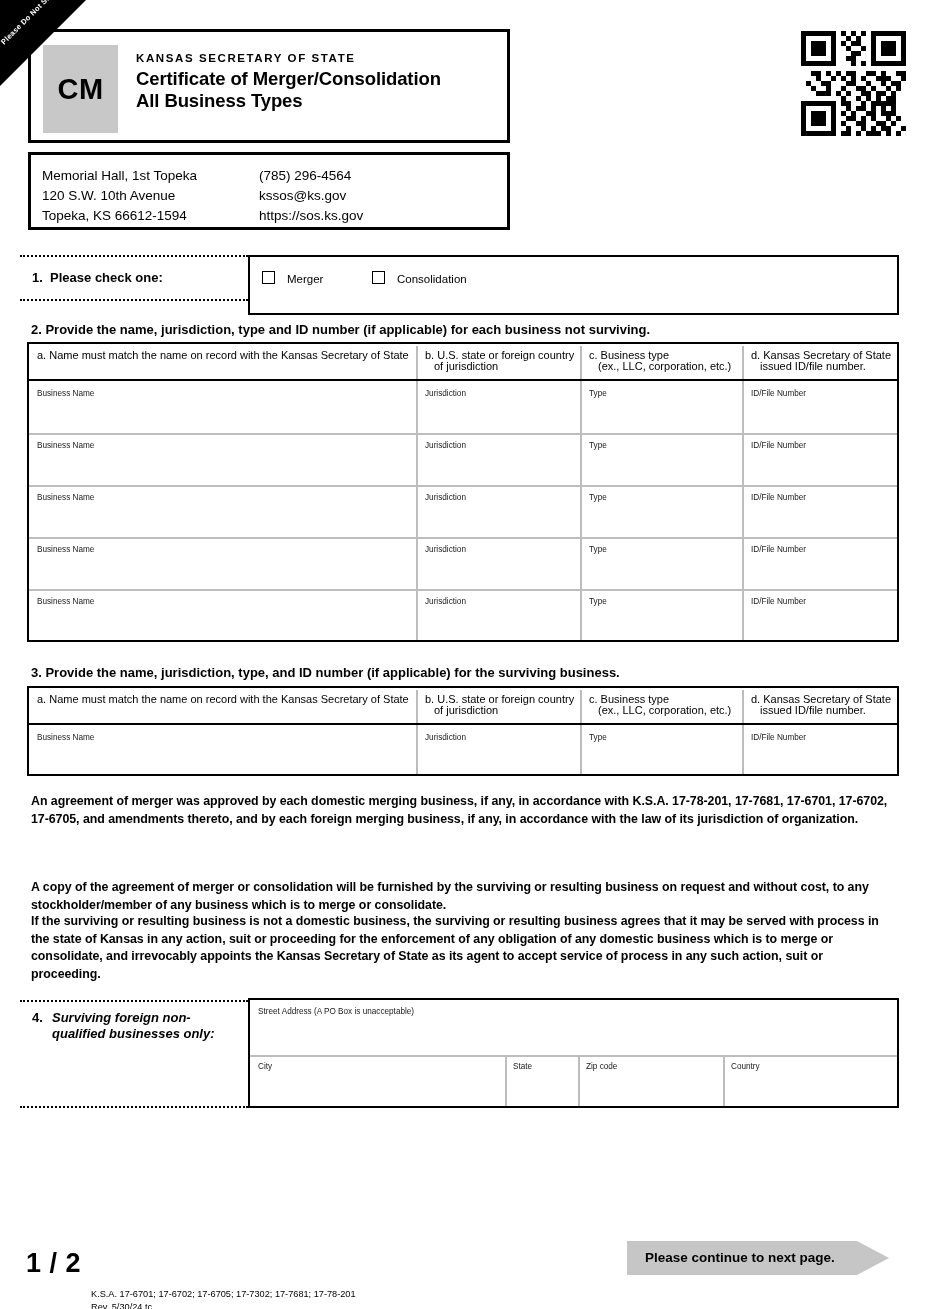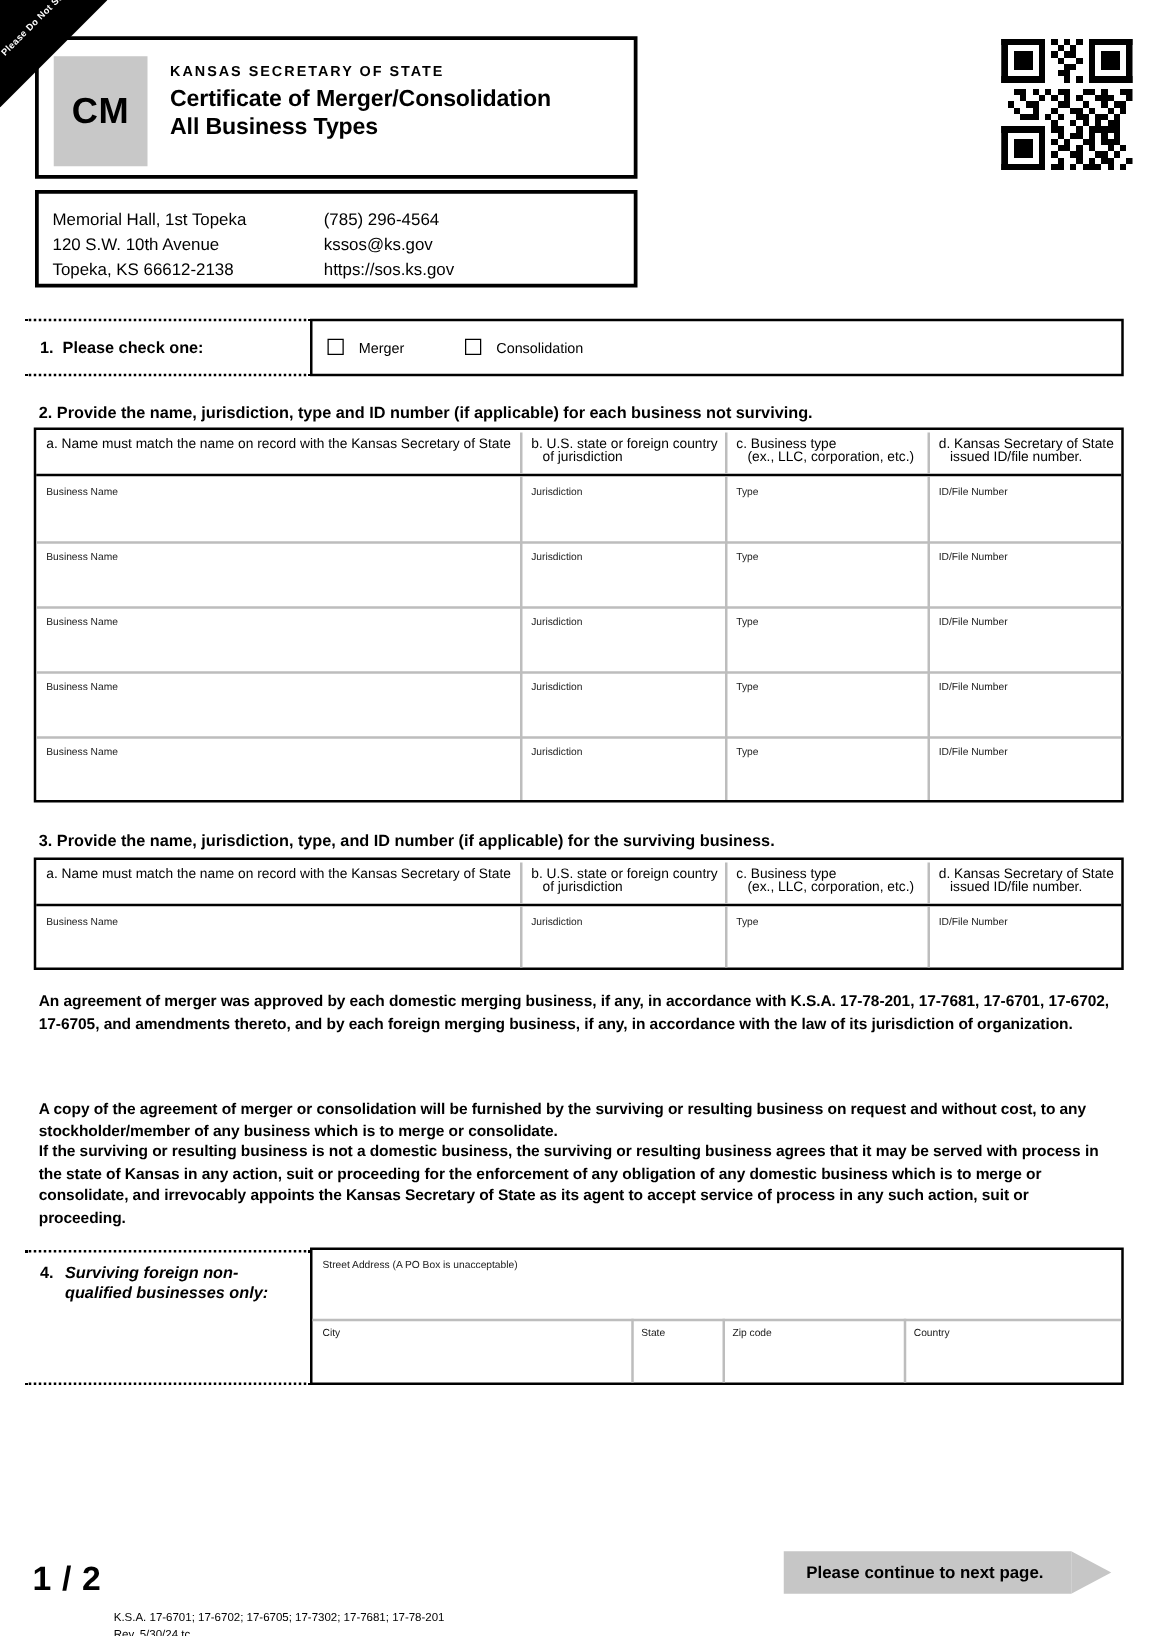--- a/index.html
+++ b/index.html
@@ -124,21 +124,21 @@
   }
   .s1-left .num {
     position: absolute;
     left: 12px; top: 13px;
     font-size: 13px;
     font-weight: bold;
   }
   .s1-box {
     position: absolute;
     left: 248px; top: 255px;
-    width: 651px; height: 46px;
+    width: 651px; height: 60px;
     border: 2.5px solid #000;
     box-sizing: border-box;
   }
   .chk {
     position: absolute;
     width: 13px; height: 13px;
     border: 1.8px solid #000;
     box-sizing: border-box;
     background: #fff;
   }
@@ -304,21 +304,21 @@
       <div class="hdr-agency">KANSAS SECRETARY OF STATE</div>
       <div class="hdr-title1">Certificate of Merger/Consolidation</div>
       <div class="hdr-title2">All Business Types</div>
     </div>
   </div>
 
   <div class="addr-box">
     <div class="addr-col-a">
       <div>Memorial Hall, 1st Topeka</div>
       <div>120 S.W. 10th Avenue</div>
-      <div>Topeka, KS 66612-2138</div>
+      <div>Topeka, KS 66612-1594</div>
     </div>
     <div class="addr-col-b">
       <div>(785) 296-4564</div>
       <div>kssos@ks.gov</div>
       <div>https://sos.ks.gov</div>
     </div>
   </div>
 
   <div class="qr-wrap">
     <svg width="105" height="105" viewBox="0 0 21 21" shape-rendering="crispEdges">

